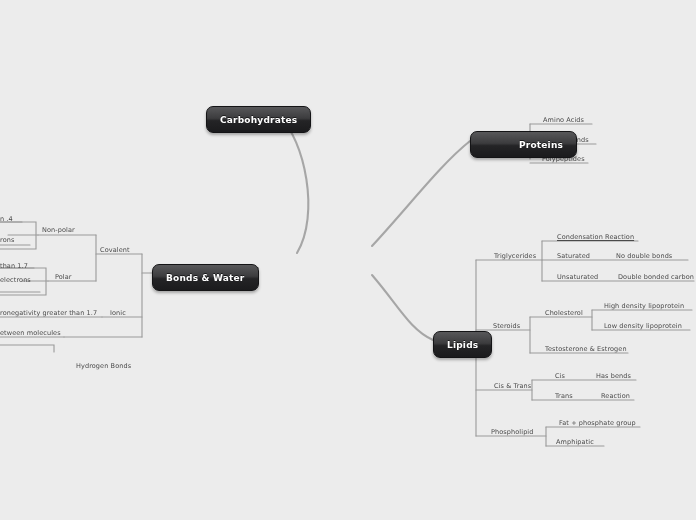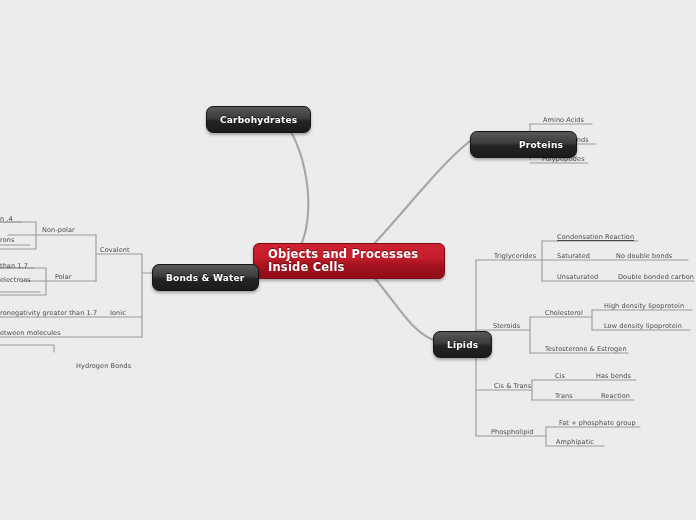--- a/index.html
+++ b/index.html
@@ -123,23 +123,20 @@
       <path d="M -16,268 L 34,268" stroke-width="1.1"></path>
       <path d="M -16,292 L 40,292" stroke-width="1.1"></path>
 
       <path d="M 102,317 L 0,317" stroke-width="1.1"></path>
 
       <path d="M 64,337 L 0,337" stroke-width="1.1"></path>
       <path d="M -14,345 L 54,345 L 54,352" stroke-width="1.1"></path>
     </g>
   </svg>
 
-  <div class="node root" style="left:253px;top:243px;width:192px;height:36px;">
-    <span>Objects and Processes Inside Cells</span>
-  </div>
 
   <div class="node dark" style="left:206px;top:106px;">
     <span>Carbohydrates</span>
   </div>
 
   <div class="node dark" style="left:470px;top:131px;padding-left:48px;">
     <span>Proteins</span>
   </div>
 
   <div class="node dark" style="left:433px;top:331px;">

